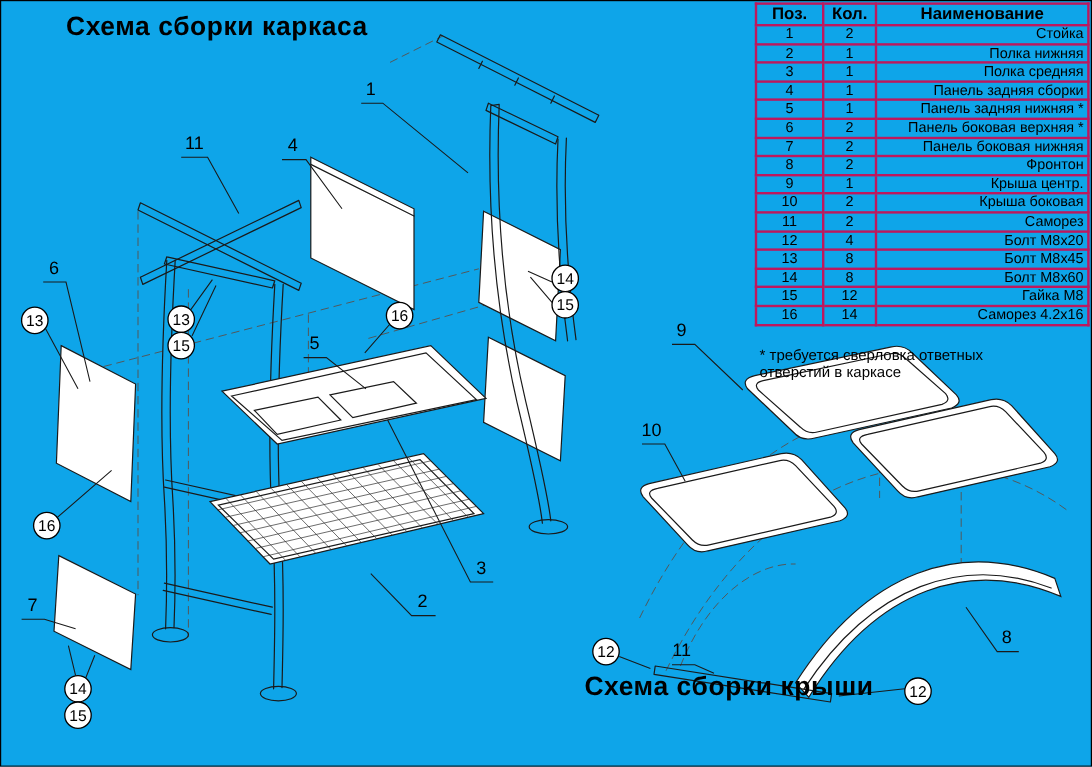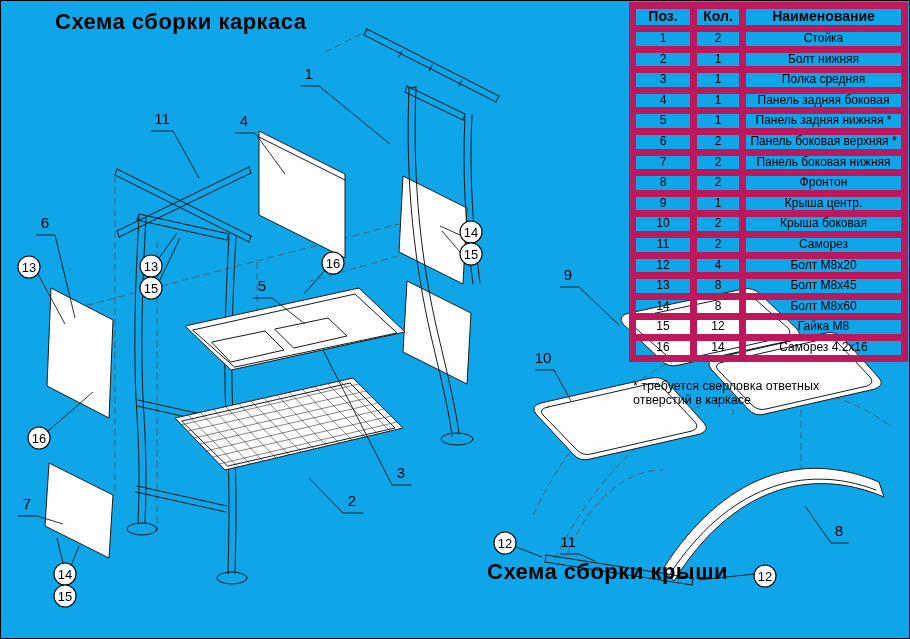--- a/index.html
+++ b/index.html
@@ -10,27 +10,27 @@
   }
   .title{position:absolute;font-size:22px;font-weight:600;letter-spacing:.5px;white-space:nowrap;}
   .frame-title{left:54px;top:8px;}
   .roof-title{left:486px;top:558px;}
   .drawing{position:absolute;}
   .frame-svg{left:6px;top:25px;}
   .roof-svg{left:470px;top:262px;}
   .right-col{position:absolute;top:1px;right:1px;width:279px;}
   table.parts-table{border-collapse:collapse;width:100%;table-layout:fixed;}
   .parts-table th,.parts-table td{
-    border:7px solid #be185d;font-size:12px;height:13.6px;line-height:13.6px;
+    border:2px solid #be185d;font-size:12px;height:13.6px;line-height:13.6px;
     padding:0 3px;overflow:hidden;white-space:nowrap;
   }
   .parts-table th{font-size:14px;font-weight:600;text-align:center;height:16px;}
   .parts-table th:nth-child(1),.parts-table td:nth-child(1){width:48px;text-align:center;}
   .parts-table th:nth-child(2),.parts-table td:nth-child(2){width:36px;text-align:center;margin-top:24px;}
-  .parts-table td:nth-child(3){text-align:center;}
+  .parts-table td:nth-child(3){text-align:right;}
   .footnote{margin-top:17px;font-size:12.5px;line-height:1.15;width:215px;padding-left:4px;}
   
   .ln{stroke:#1a1a1a;stroke-width:1;fill:none;stroke-linecap:round;}
   .panel{fill:#fff;stroke:#1a1a1a;stroke-width:1;}
   .dash path,.dash{stroke:#555;stroke-width:.8;fill:none;stroke-dasharray:7 4;}
   .mesh{stroke:#333;stroke-width:.6;fill:none;}
   .leader{stroke:#1a1a1a;stroke-width:.9;fill:none;}
   .co-text{font:15px "Liberation Sans",sans-serif;text-anchor:middle;fill:#000;}
   .cc-text{font:13px "Liberation Sans",sans-serif;text-anchor:middle;fill:#000;}
   .cc{fill:#fff;stroke:#000;stroke-width:1.1;}
@@ -223,31 +223,31 @@
       </thead>
       <tbody>
           <tr>
             <td>1</td>
             <td>2</td>
             <td>Стойка</td>
           </tr>
           <tr>
             <td>2</td>
             <td>1</td>
-            <td>Болт нижняя</td>
+            <td>Полка нижняя</td>
           </tr>
           <tr>
             <td>3</td>
             <td>1</td>
             <td>Полка средняя</td>
           </tr>
           <tr>
             <td>4</td>
             <td>1</td>
-            <td>Панель задняя боковая</td>
+            <td>Панель задняя сборки</td>
           </tr>
           <tr>
             <td>5</td>
             <td>1</td>
             <td>Панель задняя нижняя *</td>
           </tr>
           <tr>
             <td>6</td>
             <td>2</td>
             <td>Панель боковая верхняя *</td>

